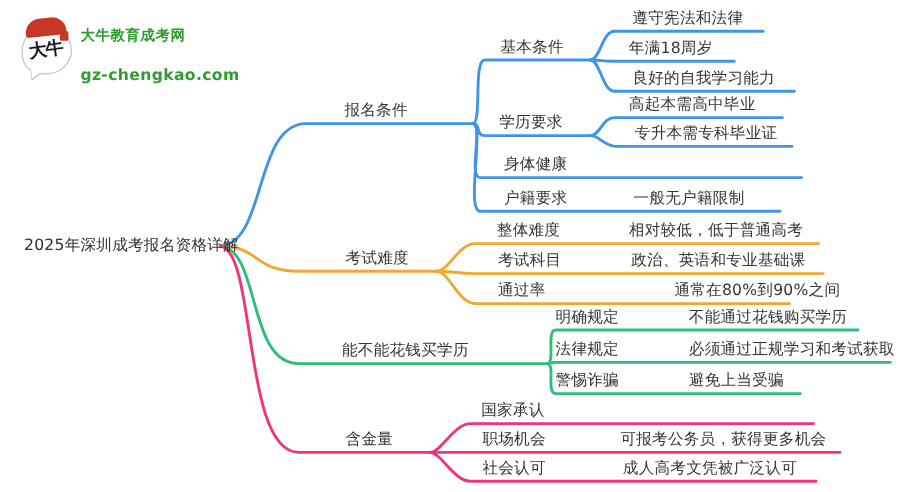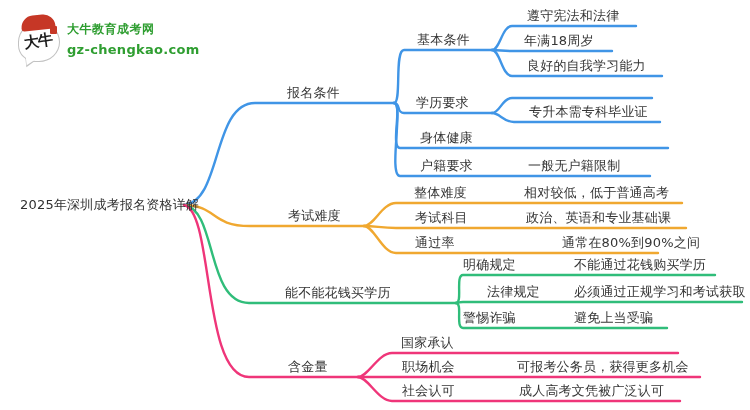--- a/index.html
+++ b/index.html
@@ -35,21 +35,21 @@
   }
   .bubble-text{
     position:absolute;left:6px;top:14px;width:40px;height:38px;z-index:5;
     font-family:"DejaVu Serif","Liberation Serif",serif;font-weight:700;
     font-size:15px;color:#1c1c1c;display:flex;align-items:center;justify-content:center;
     transform:rotate(-8deg);letter-spacing:-1px;
   }
   .seal{position:absolute;left:38px;top:18px;width:7px;height:8px;background:#c63726;z-index:6;border-radius:1px;}
   .brand{position:absolute;left:55px;top:13px;}
   .brand-name{font-size:12px;font-weight:700;color:#2f9e31;letter-spacing:0.5px;white-space:nowrap;}
-  .brand-domain{font-size:13px;font-weight:700;color:#2f9e31;letter-spacing:0.3px;white-space:nowrap;margin-top:4px;}
+  .brand-domain{font-size:13px;font-weight:700;color:#2f9e31;letter-spacing:0.3px;white-space:nowrap;margin-top:18px;}
 </style>
 </head>
 <body>
 
 <div class="stage">
 
   <svg class="connectors" width="750" height="410" viewBox="0 0 750 410">
 
     <g stroke="#4095e6" stroke-width="2.4" fill="none" stroke-linecap="round">
       <path d="M184,205 C222,202 212,103 255,103 L394,103"></path>
@@ -107,33 +107,34 @@
   <div class="lbl" style="left:288px;top:360px;">含金量</div>
 
   <div class="lbl" style="left:417px;top:33px;">基本条件</div>
   <div class="lbl" style="left:416px;top:96px;">学历要求</div>
   <div class="lbl" style="left:420px;top:131px;">身体健康</div>
   <div class="lbl" style="left:420px;top:159px;">户籍要求</div>
 
   <div class="lbl" style="left:527px;top:9px;">遵守宪法和法律</div>
   <div class="lbl" style="left:524px;top:34px;">年满18周岁</div>
   <div class="lbl" style="left:527px;top:59px;">良好的自我学习能力</div>
+  <div class="lbl" style="left:524px;top:81px;">高起本需高中毕业</div>
   <div class="lbl" style="left:529px;top:105px;">专升本需专科毕业证</div>
   <div class="lbl" style="left:528px;top:159px;">一般无户籍限制</div>
 
   <div class="lbl" style="left:414px;top:186px;">整体难度</div>
   <div class="lbl" style="left:524px;top:186px;">相对较低，低于普通高考</div>
   <div class="lbl" style="left:415px;top:211px;">考试科目</div>
   <div class="lbl" style="left:526px;top:211px;">政治、英语和专业基础课</div>
   <div class="lbl" style="left:415px;top:236px;">通过率</div>
   <div class="lbl" style="left:514px;top:236px;margin-left:48px;">通常在80%到90%之间</div>
 
   <div class="lbl" style="left:463px;top:258px;">明确规定</div>
   <div class="lbl" style="left:574px;top:258px;">不能通过花钱购买学历</div>
-  <div class="lbl" style="left:463px;top:285px;margin-left:24px;">法律规定</div>
+  <div class="lbl" style="left:463px;top:285px;">法律规定</div>
   <div class="lbl" style="left:574px;top:285px;">必须通过正规学习和考试获取</div>
   <div class="lbl" style="left:463px;top:311px;">警惕诈骗</div>
   <div class="lbl" style="left:574px;top:311px;">避免上当受骗</div>
 
   <div class="lbl" style="left:401px;top:336px;">国家承认</div>
   <div class="lbl" style="left:402px;top:360px;">职场机会</div>
   <div class="lbl" style="left:517px;top:360px;">可报考公务员，获得更多机会</div>
   <div class="lbl" style="left:402px;top:384px;">社会认可</div>
   <div class="lbl" style="left:519px;top:384px;">成人高考文凭被广泛认可</div>
 

